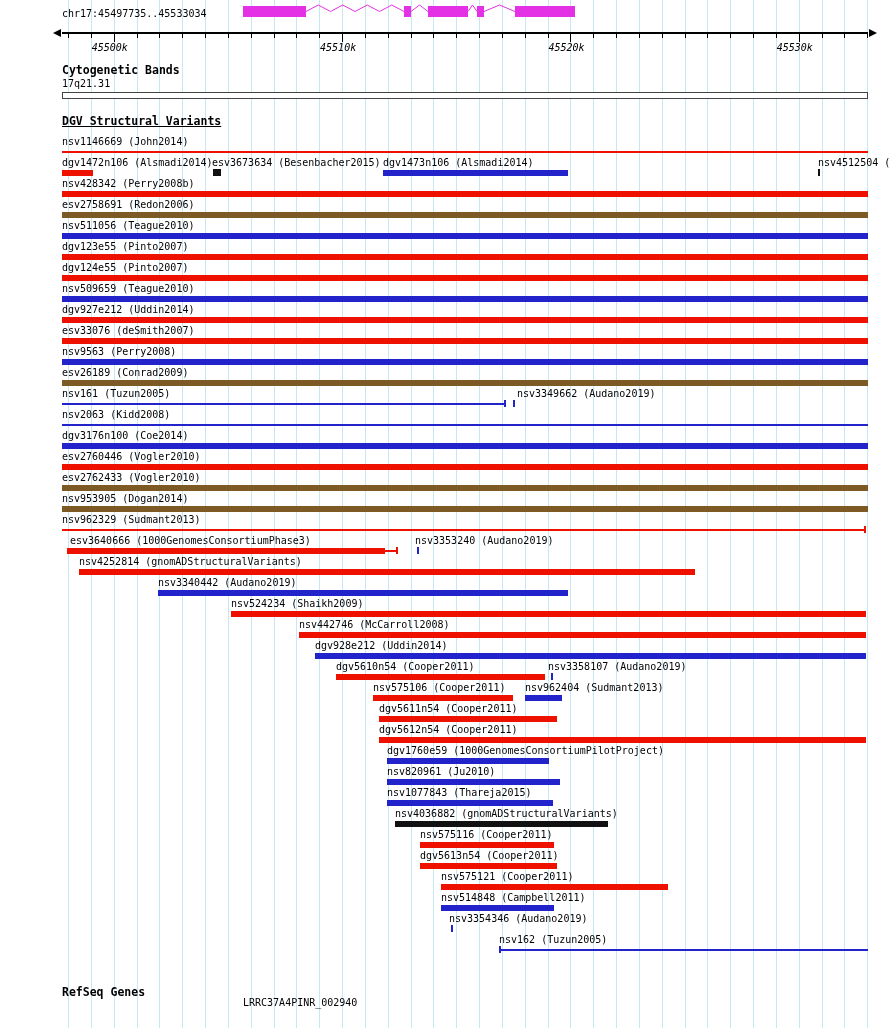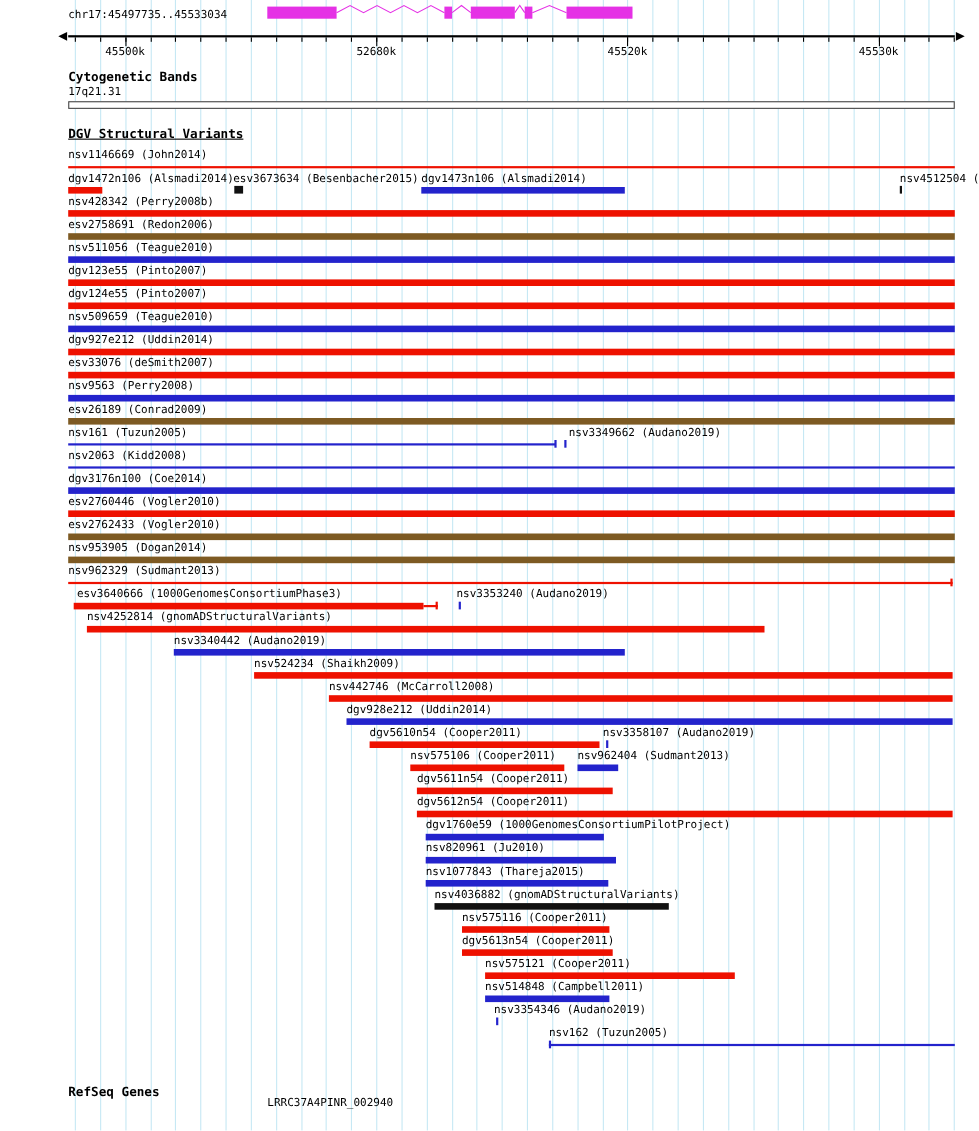--- a/index.html
+++ b/index.html
@@ -3,21 +3,21 @@
 <meta charset="utf-8">
 <style>
   html,body{margin:0;padding:0;background:#fff;}
   #app{position:relative;width:890px;height:1028px;background:#ffffff;
        font-family:"DejaVu Sans Mono","Liberation Mono",monospace;overflow:hidden;}
   .grid-line{position:absolute;top:0;height:1028px;width:1px;}
   .txt{position:absolute;font-size:10px;line-height:12px;color:#000;white-space:pre;}
   .title{position:absolute;font-size:11.5px;line-height:13px;font-weight:bold;color:#000;white-space:pre;}
   .ruler-line{position:absolute;height:2px;background:#000;}
   .ruler-tick{position:absolute;width:1px;background:#000;}
-  .ruler-label{position:absolute;font-size:10px;line-height:12px;color:#000;width:44px;text-align:center;}
+  .ruler-label{position:absolute;font-size:10px;line-height:12px;color:#000;width:44px;text-align:left;font-style:italic;}
   .arrow{position:absolute;width:0;height:0;border-top:4px solid transparent;border-bottom:4px solid transparent;}
   .arrow-left{border-right:8px solid #000;}
   .arrow-right{border-left:8px solid #000;}
   .band-rect{position:absolute;background:#fff;border:1px solid #444;box-sizing:border-box;}
   .v-label{position:absolute;font-size:10px;line-height:12px;color:#000;white-space:pre;cursor:pointer;}
   .feat{position:absolute;}
   #gene-svg{position:absolute;left:0;top:1004;}
 </style>
 </head>
 <body>
@@ -100,21 +100,21 @@
       <div class="ruler-tick" style="left: 798.723px; top: 34px; height: 4px;"></div>
       <div class="ruler-tick" style="left: 821.557px; top: 34px; height: 4px;"></div>
       <div class="ruler-tick" style="left: 844.39px; top: 34px; height: 4px;"></div>
       <div class="ruler-tick" style="left: 867.224px; top: 34px; height: 4px;"></div>
       <div class="ruler-line" style="left: 62px; top: 32px; width: 806px;"></div>
       <div class="arrow arrow-left" style="left: 53px; top: 29px;"></div>
       <div class="arrow arrow-right" style="left: 869px; top: 29px;"></div>
       <div class="ruler-tick" style="left: 113.718px; top: 34px; height: 8px;"></div>
       <div class="ruler-label" style="left: 91.7179px; top: 42px;">45500k</div>
       <div class="ruler-tick" style="left: 342.053px; top: 34px; height: 8px;"></div>
-      <div class="ruler-label" style="left: 320.053px; top: 42px;">52680k</div>
+      <div class="ruler-label" style="left: 320.053px; top: 42px;">45510k</div>
       <div class="ruler-tick" style="left: 570.388px; top: 34px; height: 8px;"></div>
       <div class="ruler-label" style="left: 548.388px; top: 42px;">45520k</div>
       <div class="ruler-tick" style="left: 798.723px; top: 34px; height: 8px;"></div>
       <div class="ruler-label" style="left: 776.723px; top: 42px;">45530k</div>
     </div>
 
   <div class="title" style="left:62px;top:64px;">Cytogenetic Bands</div>
   <div class="txt" style="left:62px;top:78px;">17q21.31</div>
   <div class="band-rect" style="left:62px;top:92px;width:806px;height:7px;"></div>
 

